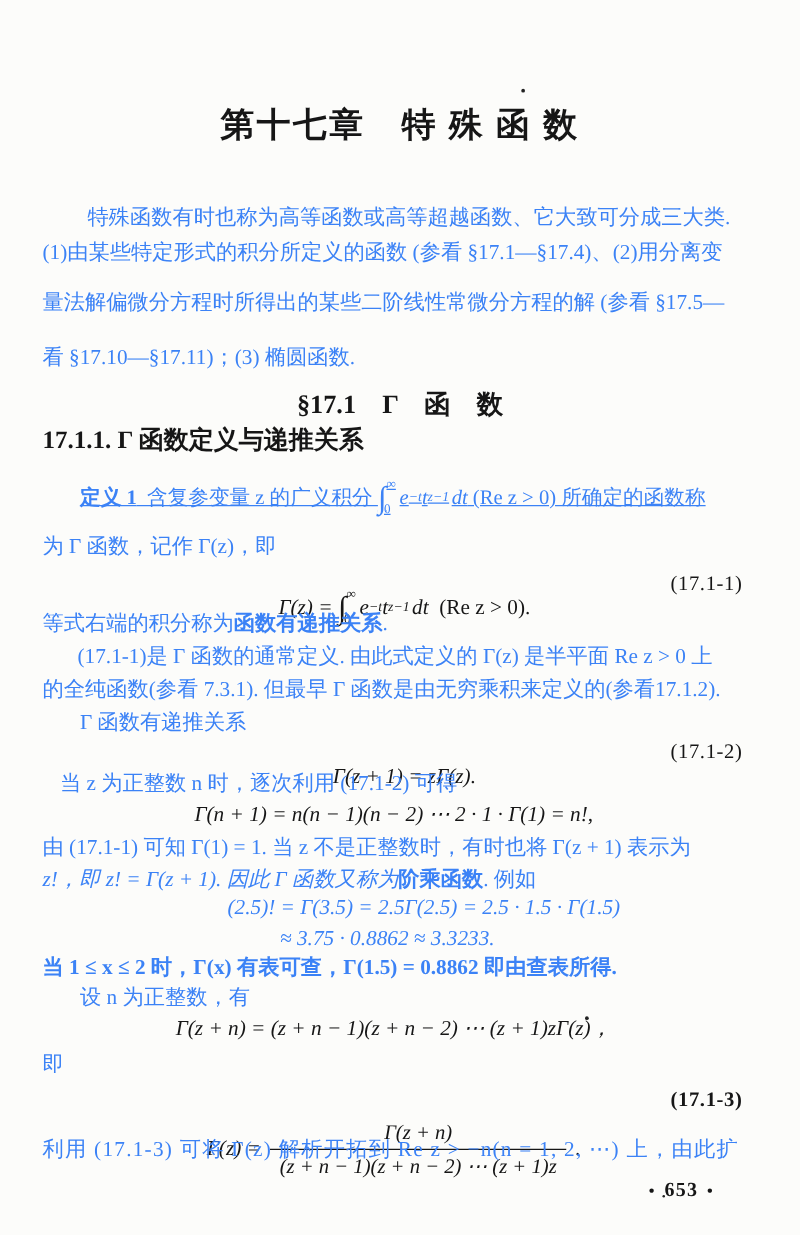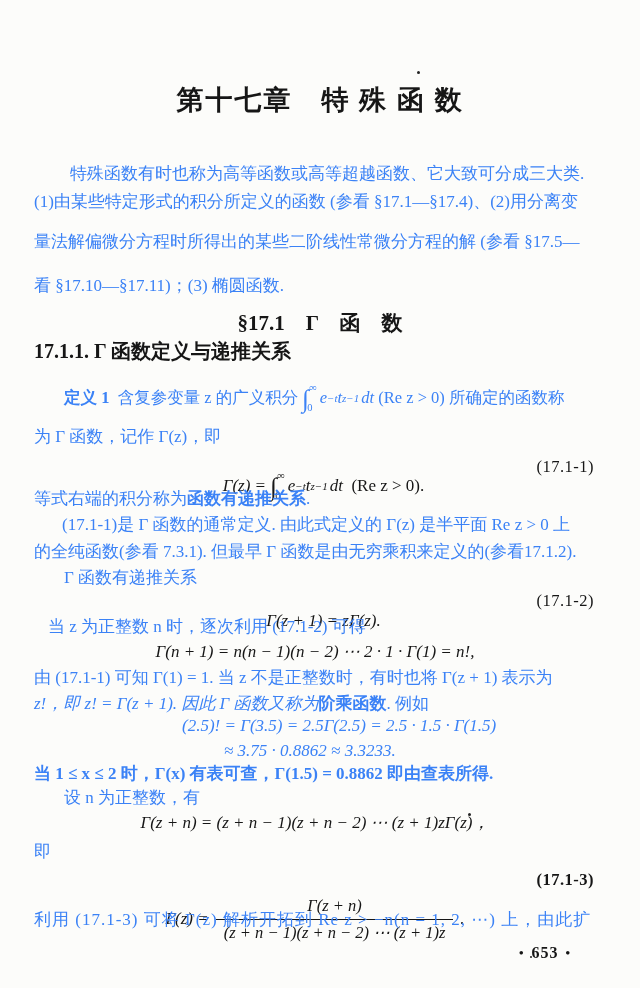--- a/index.html
+++ b/index.html
@@ -81,21 +81,21 @@
   <h1 class="abs title">第十七章　特 殊 函 数</h1>
 
   <div class="abs line" style="top:163px; left:70px;">特殊函数有时也称为高等函数或高等超越函数、它大致可分成三大类.</div>
   <div class="abs line" style="top:191px; left:34px;">(1)由某些特定形式的积分所定义的函数 (参看 §17.1—§17.4)、(2)用分离变</div>
   <div class="abs line" style="top:231px; left:34px;">量法解偏微分方程时所得出的某些二阶线性常微分方程的解 (参看 §17.5—</div>
   <div class="abs line" style="top:275px; left:34px;">看 §17.10—§17.11)；(3) 椭圆函数.</div>
 
   <h2 class="abs sec">§17.1　Γ　函　数</h2>
   <h3 class="abs subsec">17.1.1. Γ 函数定义与递推关系</h3>
 
-  <div class="abs line" style="top:383px; left:64px; font-size:16.5px; display:flex; align-items:center;">
+  <div class="abs line" style="top:383px; left:64px; font-size:16.5px; display:flex; align-items:center;text-decoration:underline;">
     <span class="b">定义 1</span><span>  含复参变量 z 的广义积分 </span><span class="intwrap mi"><span class="intsign">∫</span><span class="lims"><span class="up">∞</span><span class="lo">0</span></span><span>e</span><sup class="sup">−t</sup><span>t</span><sup class="sup">z−1</sup><span class="dtgap">dt</span></span><span> (Re z &gt; 0) 所确定的函数称</span>
   </div>
   <div class="abs line" style="top:426px; left:34px;">为 Γ 函数，记作 Γ(z)，即</div>
 
   <div class="abs eqrow" style="top:447px; height:38px;">
     <span style="display:inline-flex; align-items:center; height:38px;">
       <span class="mi">Γ(z) = </span><span class="intwrap mi"><span class="intsign">∫</span><span class="lims"><span class="up">∞</span><span class="lo">0</span></span><span>e</span><sup class="sup">−t</sup><span>t</span><sup class="sup">z−1</sup><span class="dtgap">dt</span></span><span style="white-space:pre;">  (Re z &gt; 0).</span>
     </span>
     <span class="eqlabel" style="top:10px;">(17.1-1)</span>
   </div>

